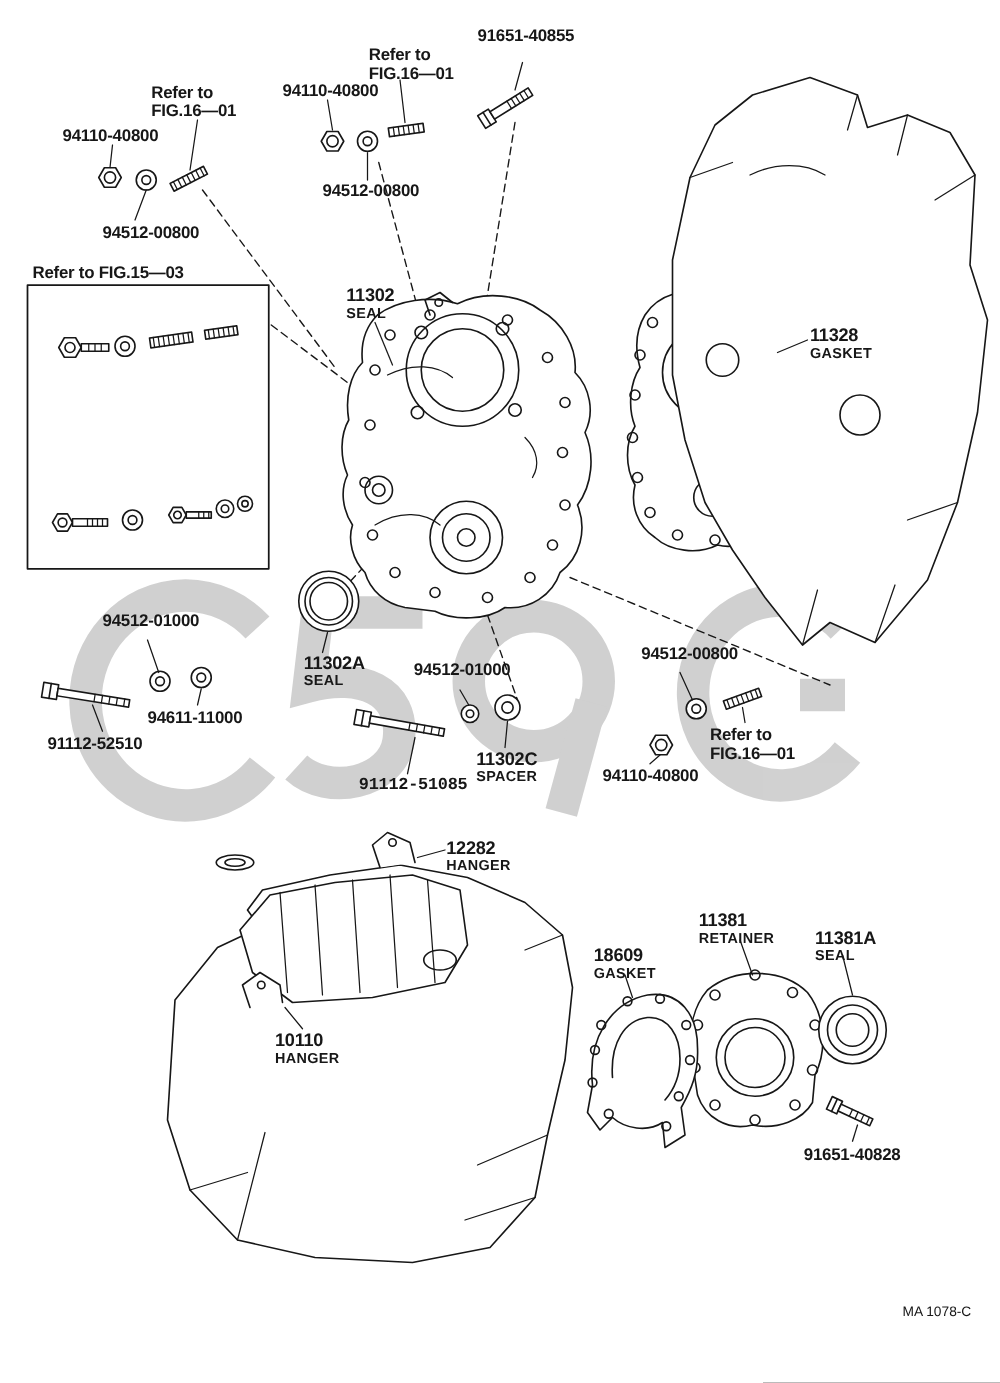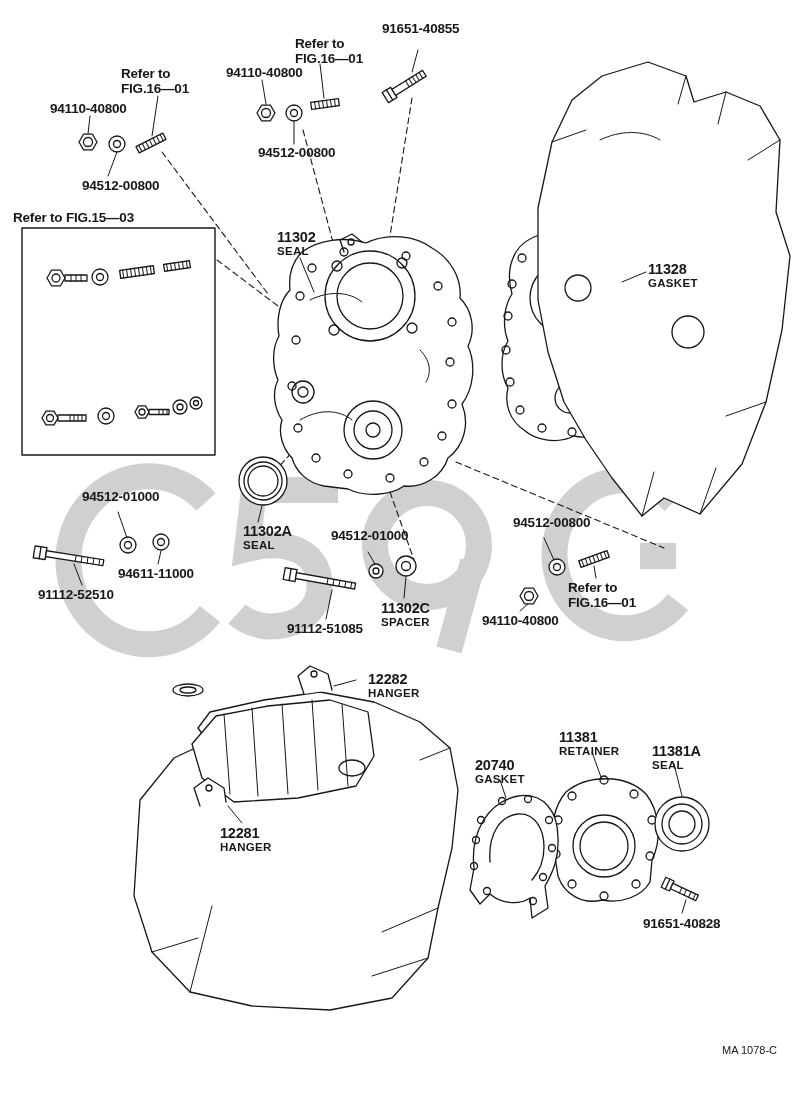--- a/index.html
+++ b/index.html
@@ -417,21 +417,21 @@
       <div class="label ref" style="left: 295px; top: 36px;">
         <div class="ln ln0">Refer to</div>
         <div class="ln ln1">FIG.16—01</div>
       </div>
       <div class="label num" style="left: 382px; top: 21px;">
         <div class="ln ln0">91651-40855</div>
       </div>
       <div class="label num" style="left: 258px; top: 145px;">
         <div class="ln ln0">94512-00800</div>
       </div>
-      <div class="label ref" style="left: 13px; top: 210px;">
+      <div class="label ref" style="left: 26px; top: 210px;">
         <div class="ln ln0">Refer to FIG.15—03</div>
       </div>
       <div class="label part" style="left: 277px; top: 229px;">
         <div class="ln ln0">11302</div>
         <div class="ln ln1">SEAL</div>
       </div>
       <div class="label part" style="left: 648px; top: 261px;">
         <div class="ln ln0">11328</div>
         <div class="ln ln1">GASKET</div>
       </div>
@@ -455,44 +455,44 @@
         <div class="ln ln0">91112-52510</div>
       </div>
       <div class="label ref" style="left: 568px; top: 580px;">
         <div class="ln ln0">Refer to</div>
         <div class="ln ln1">FIG.16—01</div>
       </div>
       <div class="label part" style="left: 381px; top: 600px;">
         <div class="ln ln0">11302C</div>
         <div class="ln ln1">SPACER</div>
       </div>
-      <div class="label num" style="left: 287px; top: 621px;">
+      <div class="label num" style="left: 287px; top: 621px; font-family: Liberation Mono, monospace;">
         <div class="ln ln0">91112-51085</div>
       </div>
       <div class="label num" style="left: 482px; top: 613px;">
         <div class="ln ln0">94110-40800</div>
       </div>
-      <div class="label part" style="left: 357px; top: 671px; margin-left: 11px;">
+      <div class="label part" style="left: 357px; top: 671px;">
         <div class="ln ln0">12282</div>
         <div class="ln ln1">HANGER</div>
       </div>
       <div class="label part" style="left: 559px; top: 729px;">
         <div class="ln ln0">11381</div>
         <div class="ln ln1">RETAINER</div>
       </div>
       <div class="label part" style="left: 652px; top: 743px;">
         <div class="ln ln0">11381A</div>
         <div class="ln ln1">SEAL</div>
       </div>
       <div class="label part" style="left: 475px; top: 757px;">
-        <div class="ln ln0">20740</div>
+        <div class="ln ln0">18609</div>
         <div class="ln ln1">GASKET</div>
       </div>
       <div class="label part" style="left: 220px; top: 825px;">
-        <div class="ln ln0">12281</div>
+        <div class="ln ln0">10110</div>
         <div class="ln ln1">HANGER</div>
       </div>
       <div class="label num" style="left: 643px; top: 916px;">
         <div class="ln ln0">91651-40828</div>
       </div>
     </div>
 
   <div class="figure-code">MA 1078-C</div>
 
 </div>

